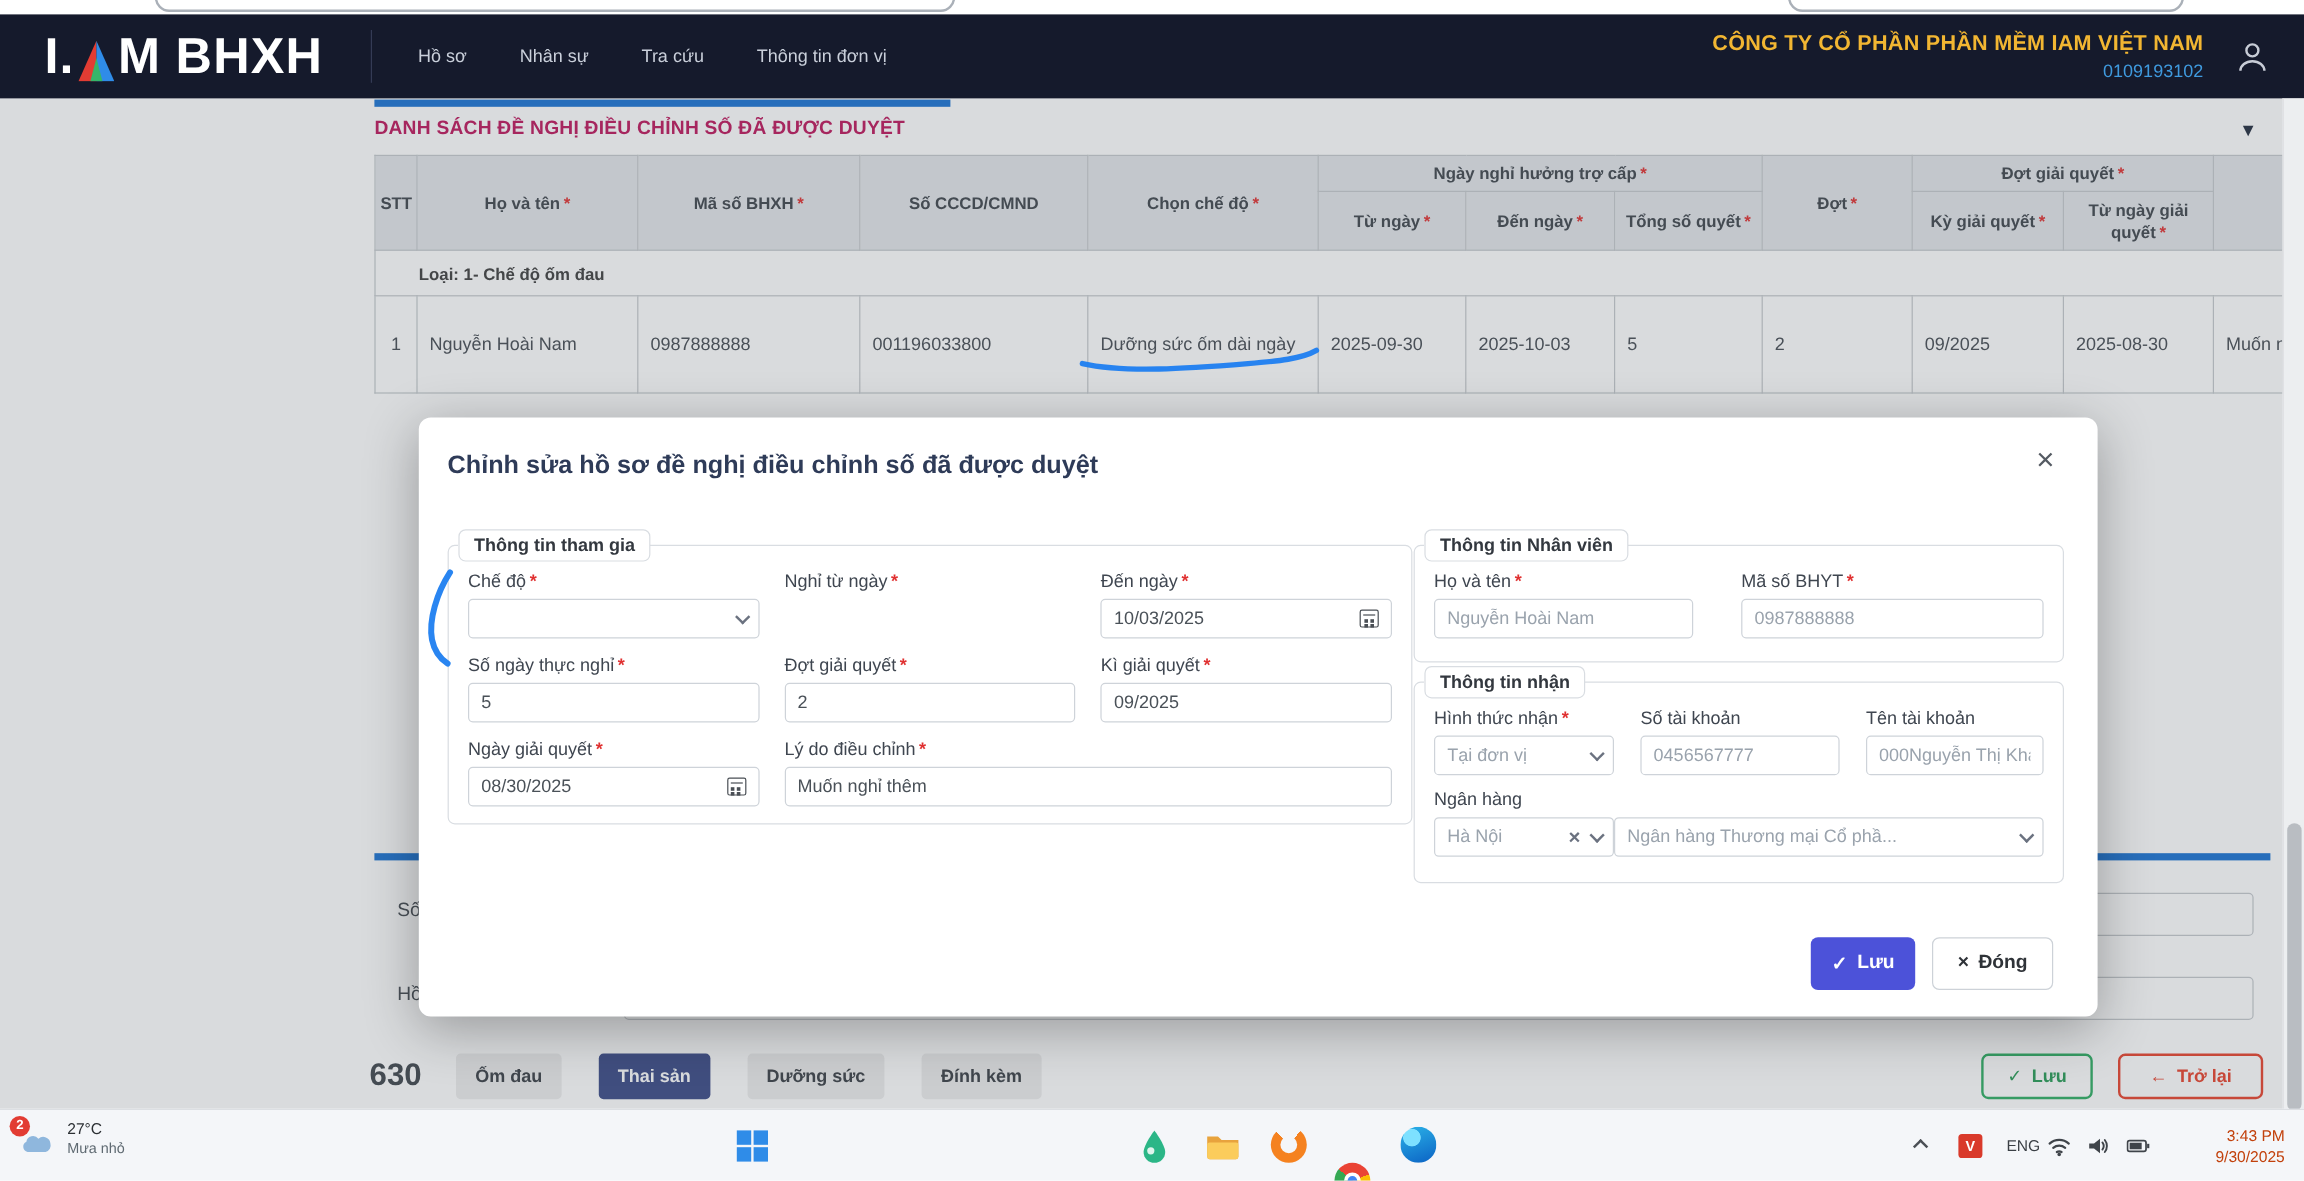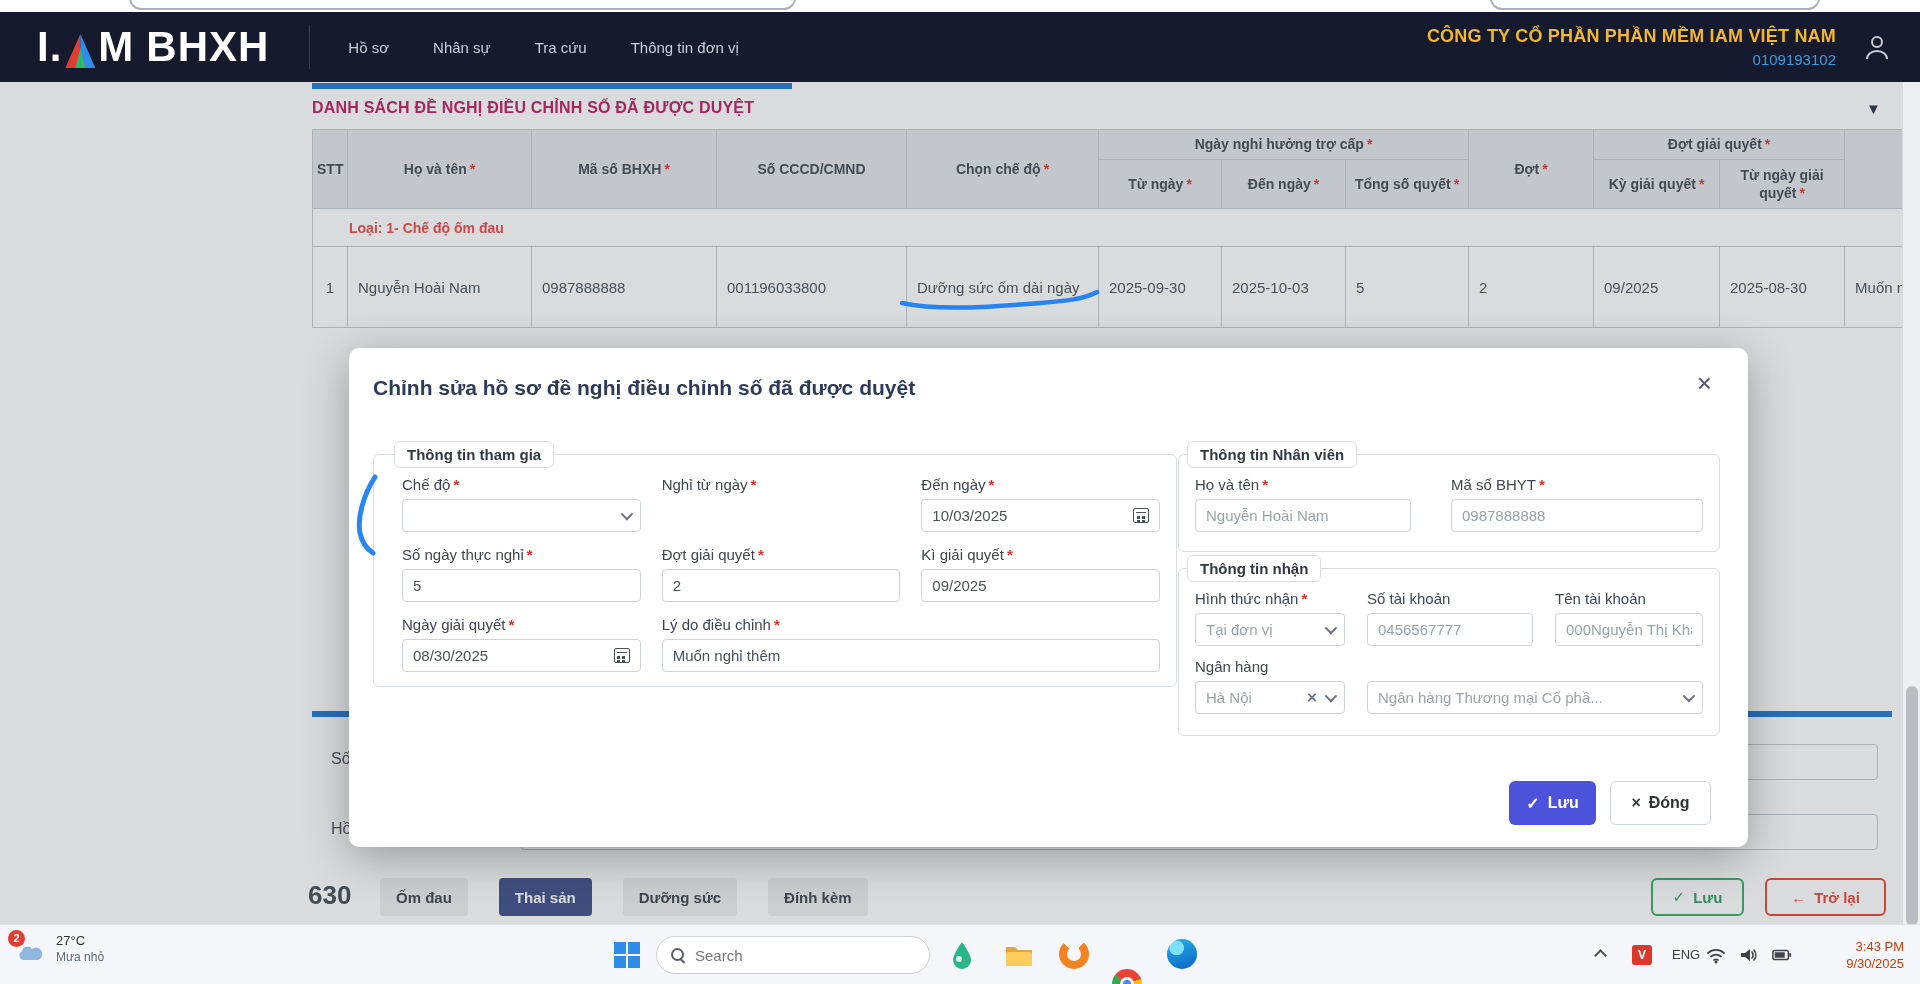--- a/index.html
+++ b/index.html
@@ -33,21 +33,21 @@
   .page { position:absolute; inset:0; z-index:1; }
   .blue-ind { position:absolute; left:312px; top:83px; width:480px; height:6px; background:#1b74d4; }
   .sec-title { position:absolute; left:312px; top:99px; font-size:16px; font-weight:700; color:#be185d; letter-spacing:.2px; }
   .collapse-caret { position:absolute; left:1866px; top:100px; font-size:15px; color:#232d3f; }
 
   table.grid { position:absolute; left:312px; top:129px; width:1590px; border-collapse:collapse; table-layout:fixed; }
   table.grid th, table.grid td { border:1px solid #c6cace; }
   table.grid thead th { background:#e3e6ea; font-size:14px; font-weight:700; color:#41474e; padding:3px 4px; text-align:center; line-height:1.3; }
   table.grid thead tr.r1 th { height:30px; }
   table.grid thead tr.r2 th { height:49px; }
-  td.group-row { font-size:14px; font-weight:700; color:#ef4444; padding:10px 10px 10px 36px; height:38px; background:#fff; }
+  td.group-row { font-size:14px; font-weight:700; color:#404040; padding:10px 10px 10px 36px; height:38px; background:#fff; }
   table.grid tbody td.cell { font-size:15px; color:#484e55; padding:8px 10px; height:81px; vertical-align:middle; background:#fff; white-space:nowrap; overflow:hidden; }
   td.c-center { text-align:center; }
   .req { color:#e03131; font-weight:700; margin-left:3px; }
 
   .divider-blue { position:absolute; left:312px; top:711px; width:1580px; height:6px; background:#1b74d4; }
   .bg-label { position:absolute; left:331px; font-size:16px; color:#474d54; }
   .ghost-input { position:absolute; left:520px; width:1358px; height:36px; border:1px solid #c6cace; border-radius:4px; background:#fff; }
   .count { position:absolute; left:308px; top:880px; font-size:26px; font-weight:700; color:#41474e; }
   .tabs { position:absolute; left:380px; top:878px; display:flex; gap:31px; }
   .tab { height:38px; padding:0 16px; display:flex; align-items:center; border-radius:4px; background:#ededed; color:#3c4147; font-size:15px; font-weight:700; white-space:nowrap; }
@@ -61,28 +61,28 @@
   .scrollbar { position:absolute; left:1902px; top:82px; width:18px; height:842px; background:#eceef0; border-left:1px solid #d8dadd; z-index:6; }
   .scroll-thumb { position:absolute; left:3px; top:604px; width:12px; height:240px; background:#b9bdc2; border-radius:7px; }
 
   
   .modal { position:absolute; left:349px; top:348px; width:1399px; height:499px; background:#fff; border-radius:10px; box-shadow:0 10px 45px rgba(0,0,0,.3); z-index:10; }
   .modal-title { position:absolute; left:24px; top:28px; font-size:21px; font-weight:700; color:#2e3b58; }
   .modal-close { position:absolute; right:36px; top:22px; font-size:26px; color:#555b63; cursor:pointer; line-height:1; }
 
   fieldset.fs { position:absolute; border:1px solid #d9dde2; border-radius:6px; background:#fff; min-inline-size:0; }
   fieldset.fs legend { margin-left:8px; padding:5px 12px; border:1px solid #d9dde2; border-radius:6px; font-weight:700; font-size:15px; color:#33383f; background:#fff; line-height:1; }
-  .fs-participate { left:24px; top:93px; width:804px; height:246px;padding-left:12px; }
+  .fs-participate { left:24px; top:93px; width:804px; height:246px; }
   .fs-employee { left:829px; top:93px; width:542px; height:111px; }
   .fs-receive { left:829px; top:207px; width:542px; height:181px; }
 
   .grid3 { display:grid; grid-template-columns:repeat(3,1fr); column-gap:21px; row-gap:14px; padding:8px 16px 14px; }
   .grid2 { display:grid; grid-template-columns:216px 1fr; column-gap:40px; padding:8px 16px 14px; }
   .gridr { display:grid; grid-template-columns:150px 166px 1fr; column-gap:22px; padding:8px 16px 0; }
-  .bankrow { display:flex; gap:22px; padding:0 16px 14px; }
+  .bankrow { display:flex; padding:0 16px 14px; }
   .field label { display:flex; align-items:flex-end; font-size:15px; color:#3f4650; margin-bottom:6px; white-space:nowrap; }
   .span2 { grid-column:2 / 4; }
   .ctrl, .select, .datebox { width:100%; height:33px; border:1px solid #ced3d9; border-radius:4px; font-size:15px; color:#4a5158; padding:0 10px; background:#fff; display:flex; align-items:center; gap:8px; }
   input.ctrl { display:block; outline:none; }
   input.ctrl::placeholder { color:#9aa3ad; }
   .muted, input.muted { color:#9aa3ad; }
   .val { flex:1 1 auto; white-space:nowrap; overflow:hidden; }
   .chev { width:9px; height:9px; border-right:2px solid #6b7280; border-bottom:2px solid #6b7280; transform:rotate(45deg) translateY(-2px); flex:0 0 auto; }
   .clear-x { color:#6b7280; font-size:17px; font-weight:700; flex:0 0 auto; cursor:pointer; }
   .cal-icon { position:relative; width:16px; height:15px; border:1.7px solid #4a4f55; border-radius:2px; flex:0 0 auto; }
@@ -417,24 +417,20 @@
       </div>
     </div>
 
     <div class="win-btn">
         <span></span>
         <span></span>
         <span></span>
         <span></span>
       </div>
 
-    <div class="search-pill">
-      <span class="mag"></span>
-      <input placeholder="Search" style="">
-    </div>
 
     <svg class="tb-icon" style="left:946px;" viewBox="0 0 32 32">
       <path d="M16 3 C16 3 7 15 7 21 a9 9 0 0 0 18 0 C25 15 16 3 16 3 Z" fill="#2bb687"></path>
       <circle cx="13" cy="20" r="3" fill="#ffffff" opacity="0.85"></circle>
     </svg>
     <svg class="tb-icon" style="left:1003px;" viewBox="0 0 32 32">
       <path d="M3 8 h9 l3 3 h14 v14 a2 2 0 0 1 -2 2 H5 a2 2 0 0 1 -2 -2 z" fill="#e8a33d"></path>
       <rect x="3" y="13" width="26" height="14" rx="2" fill="#fbcc5c"></rect>
     </svg>
     <div class="tb-icon ring-c" style="left:1059px; width:30px; height:30px;"></div>

